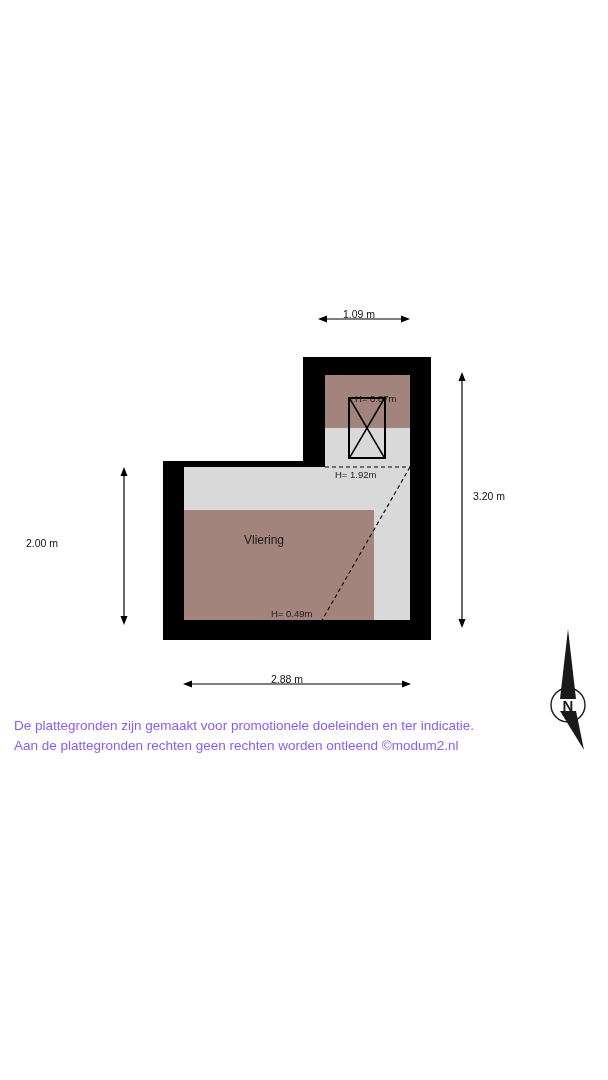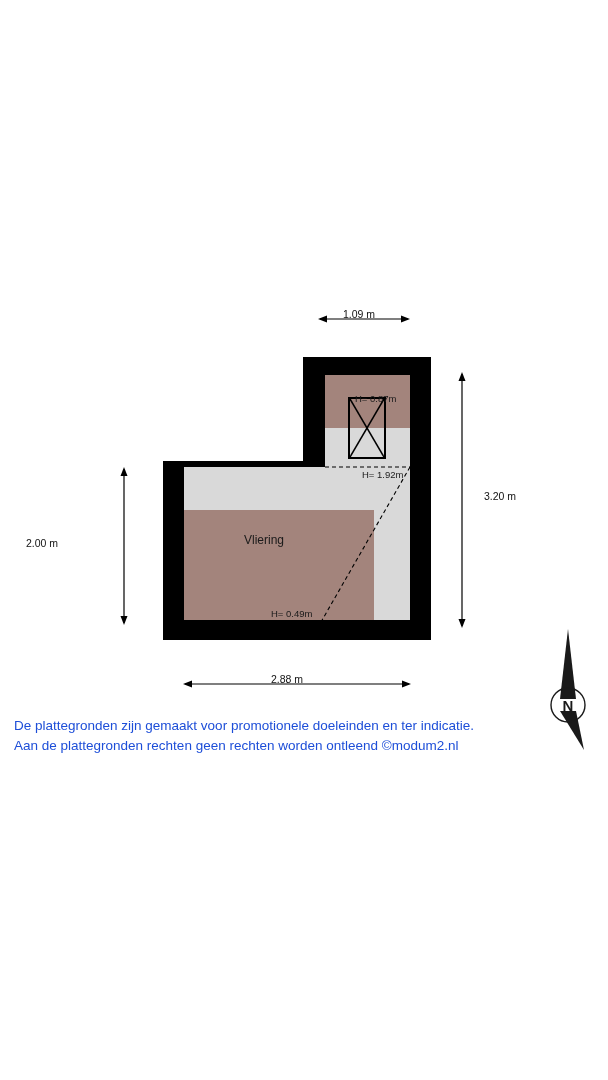--- a/index.html
+++ b/index.html
@@ -123,21 +123,21 @@
   }
 
   
   .h-label {
     position: absolute;
     font-size: 9.5px;
     color: #1a1a1a;
     white-space: nowrap;
   }
   .h-087 { left: 192px; top: 22px; margin-top: 14px; }
-  .h-192 { left: 172px; top: 112px; margin-left: 27px; }
+  .h-192 { left: 172px; top: 112px; }
   .h-049 { left: 100px; top: 251px; padding-left: 8px; }
 
   .room-name {
     position: absolute;
     left: 81px;
     top: 176px;
     font-size: 12px;
     color: #1a1a1a;
     white-space: nowrap;
   }
@@ -153,21 +153,21 @@
     color: #111111;
     white-space: nowrap;
   }
 
   
   .dim-top { left: 318px; top: 312px; width: 92px; height: 14px; }
   .dim-top .dim-label { left: 25px; top: -4px; }
 
   
   .dim-right { left: 455px; top: 372px; width: 14px; height: 256px; }
-  .dim-right .dim-label { left: 29px; top: 118px; }
+  .dim-right .dim-label { left: 18px; top: 118px; }
 
   
   .dim-left { left: 117px; top: 467px; width: 14px; height: 158px; }
   .dim-left .dim-label { left: -91px; top: 70px; }
 
   
   .dim-bottom { left: 183px; top: 677px; width: 228px; height: 14px; }
   .dim-bottom .dim-label { left: 88px; top: -4px; text-align: right; }
 
   
@@ -181,21 +181,21 @@
   .compass svg { display: block; }
 
   
   .disclaimer {
     position: absolute;
     left: 14px;
     top: 716px;
     width: 580px;
     font-size: 13.5px;
     line-height: 20px;
-    color: #1d4ed8;
+    color: #8b5cf6;
   }
   .disclaimer div { white-space: nowrap; }
 </style>
 </head>
 <body>
 
 <div id="floorplan-stage">
 
   <div class="plan-wrap">
 

